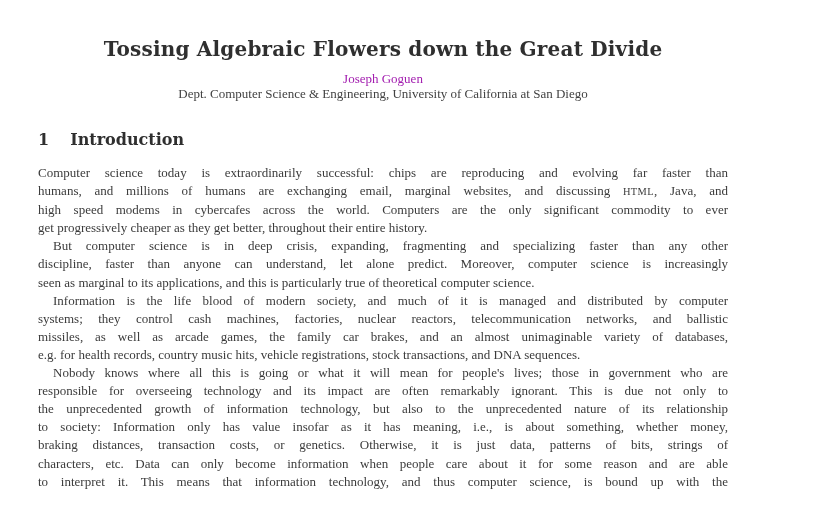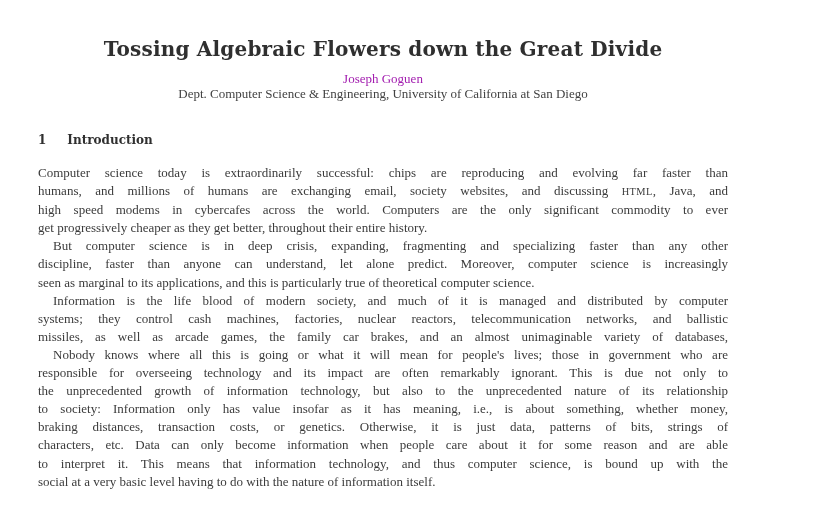--- a/index.html
+++ b/index.html
@@ -42,21 +42,21 @@
   .affiliation {
     margin-top: 0;
     text-align: center;
     font-size: 13px;
     line-height: 15px;
     color: #424242;
   }
   .section-heading {
     margin: 29px 0 0 0;
     font-family: "DejaVu Serif", "Liberation Serif", serif;
-    font-size: 12px;
+    font-size: 16px;
     font-weight: 700;
     line-height: 20px;
     color: #2f2f2f;
   }
   .section-heading .secnum {
     display: inline-block;
     margin-right: 21px;
   }
   .body-text {
     margin-top: 14px;
@@ -85,33 +85,34 @@
   <div class="column">
     <h1 class="title">Tossing Algebraic Flowers down the Great Divide</h1>
     <div class="author">Joseph Goguen</div>
     <div class="affiliation">Dept. Computer Science &amp; Engineering, University of California at San Diego</div>
     <h2 class="section-heading">
       <span class="secnum">1</span><span class="sectitle">Introduction</span>
     </h2>
     <div class="body-text" id="body-text">
         <div class="para">
           <div class="line"><span>Computer science today is extraordinarily successful: chips are reproducing and evolving far faster than</span></div>
-          <div class="line"><span>humans, and millions of humans are exchanging email, society websites, and discussing </span><span class="sc">HTML</span><span>, Java, and</span></div>
+          <div class="line"><span>humans, and millions of humans are exchanging email, marginal websites, and discussing </span><span class="sc">HTML</span><span>, Java, and</span></div>
           <div class="line"><span>high speed modems in cybercafes across the world. Computers are the only significant commodity to ever</span></div>
           <div class="line last"><span>get progressively cheaper as they get better, throughout their entire history.</span></div>
         </div>
         <div class="para">
           <div class="line indent"><span>But computer science is in deep crisis, expanding, fragmenting and specializing faster than any other</span></div>
           <div class="line"><span>discipline, faster than anyone can understand, let alone predict. Moreover, computer science is increasingly</span></div>
           <div class="line last"><span>seen as marginal to its applications, and this is particularly true of theoretical computer science.</span></div>
         </div>
         <div class="para">
           <div class="line indent"><span>Information is the life blood of modern society, and much of it is managed and distributed by computer</span></div>
           <div class="line"><span>systems; they control cash machines, factories, nuclear reactors, telecommunication networks, and ballistic</span></div>
           <div class="line"><span>missiles, as well as arcade games, the family car brakes, and an almost unimaginable variety of databases,</span></div>
+          <div class="line last"><span>e.g. for health records, country music hits, vehicle registrations, stock transactions, and DNA sequences.</span></div>
         </div>
         <div class="para">
           <div class="line indent"><span>Nobody knows where all this is going or what it will mean for people's lives; those in government who are</span></div>
           <div class="line"><span>responsible for overseeing technology and its impact are often remarkably ignorant. This is due not only to</span></div>
           <div class="line"><span>the unprecedented growth of information technology, but also to the unprecedented nature of its relationship</span></div>
           <div class="line"><span>to society: Information only has value insofar as it has </span><span class="i">meaning</span><span>, i.e., is about something, whether money,</span></div>
           <div class="line"><span>braking distances, transaction costs, or genetics. Otherwise, it is just </span><span class="i">data</span><span>, patterns of bits, strings of</span></div>
           <div class="line"><span>characters, etc. Data can only become </span><span class="i">information</span><span> when people care about it for some reason and are able</span></div>
           <div class="line"><span>to interpret it. This means that information technology, and thus computer science, is bound up with the</span></div>
           <div class="line last"><span>social at a very basic level having to do with the nature of information itself.</span></div>

